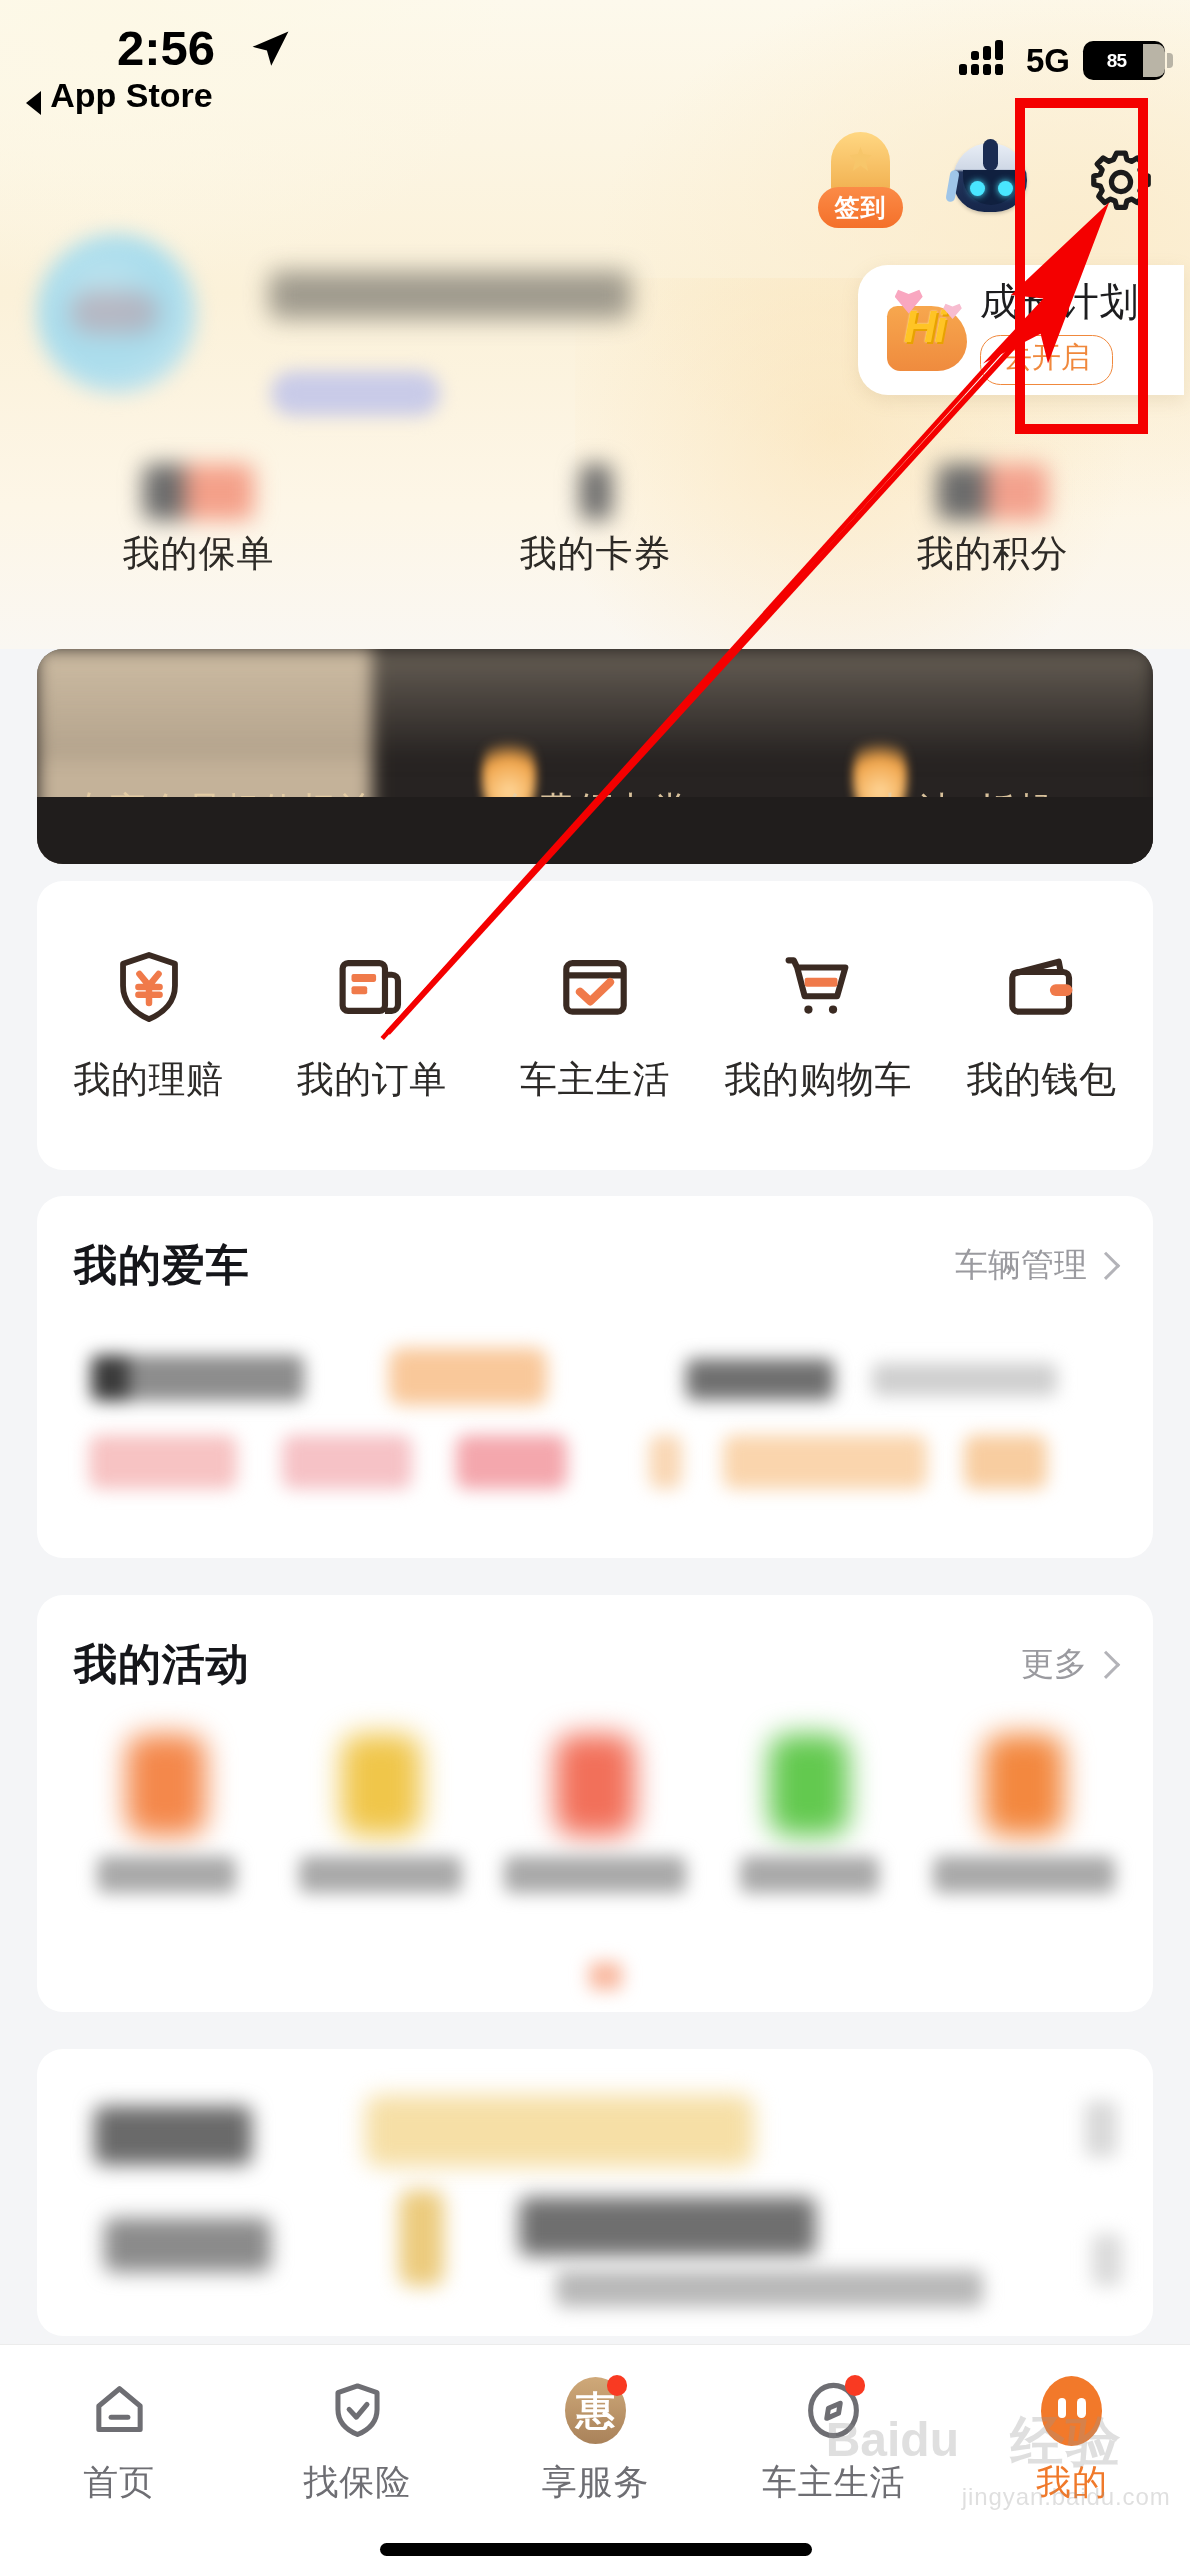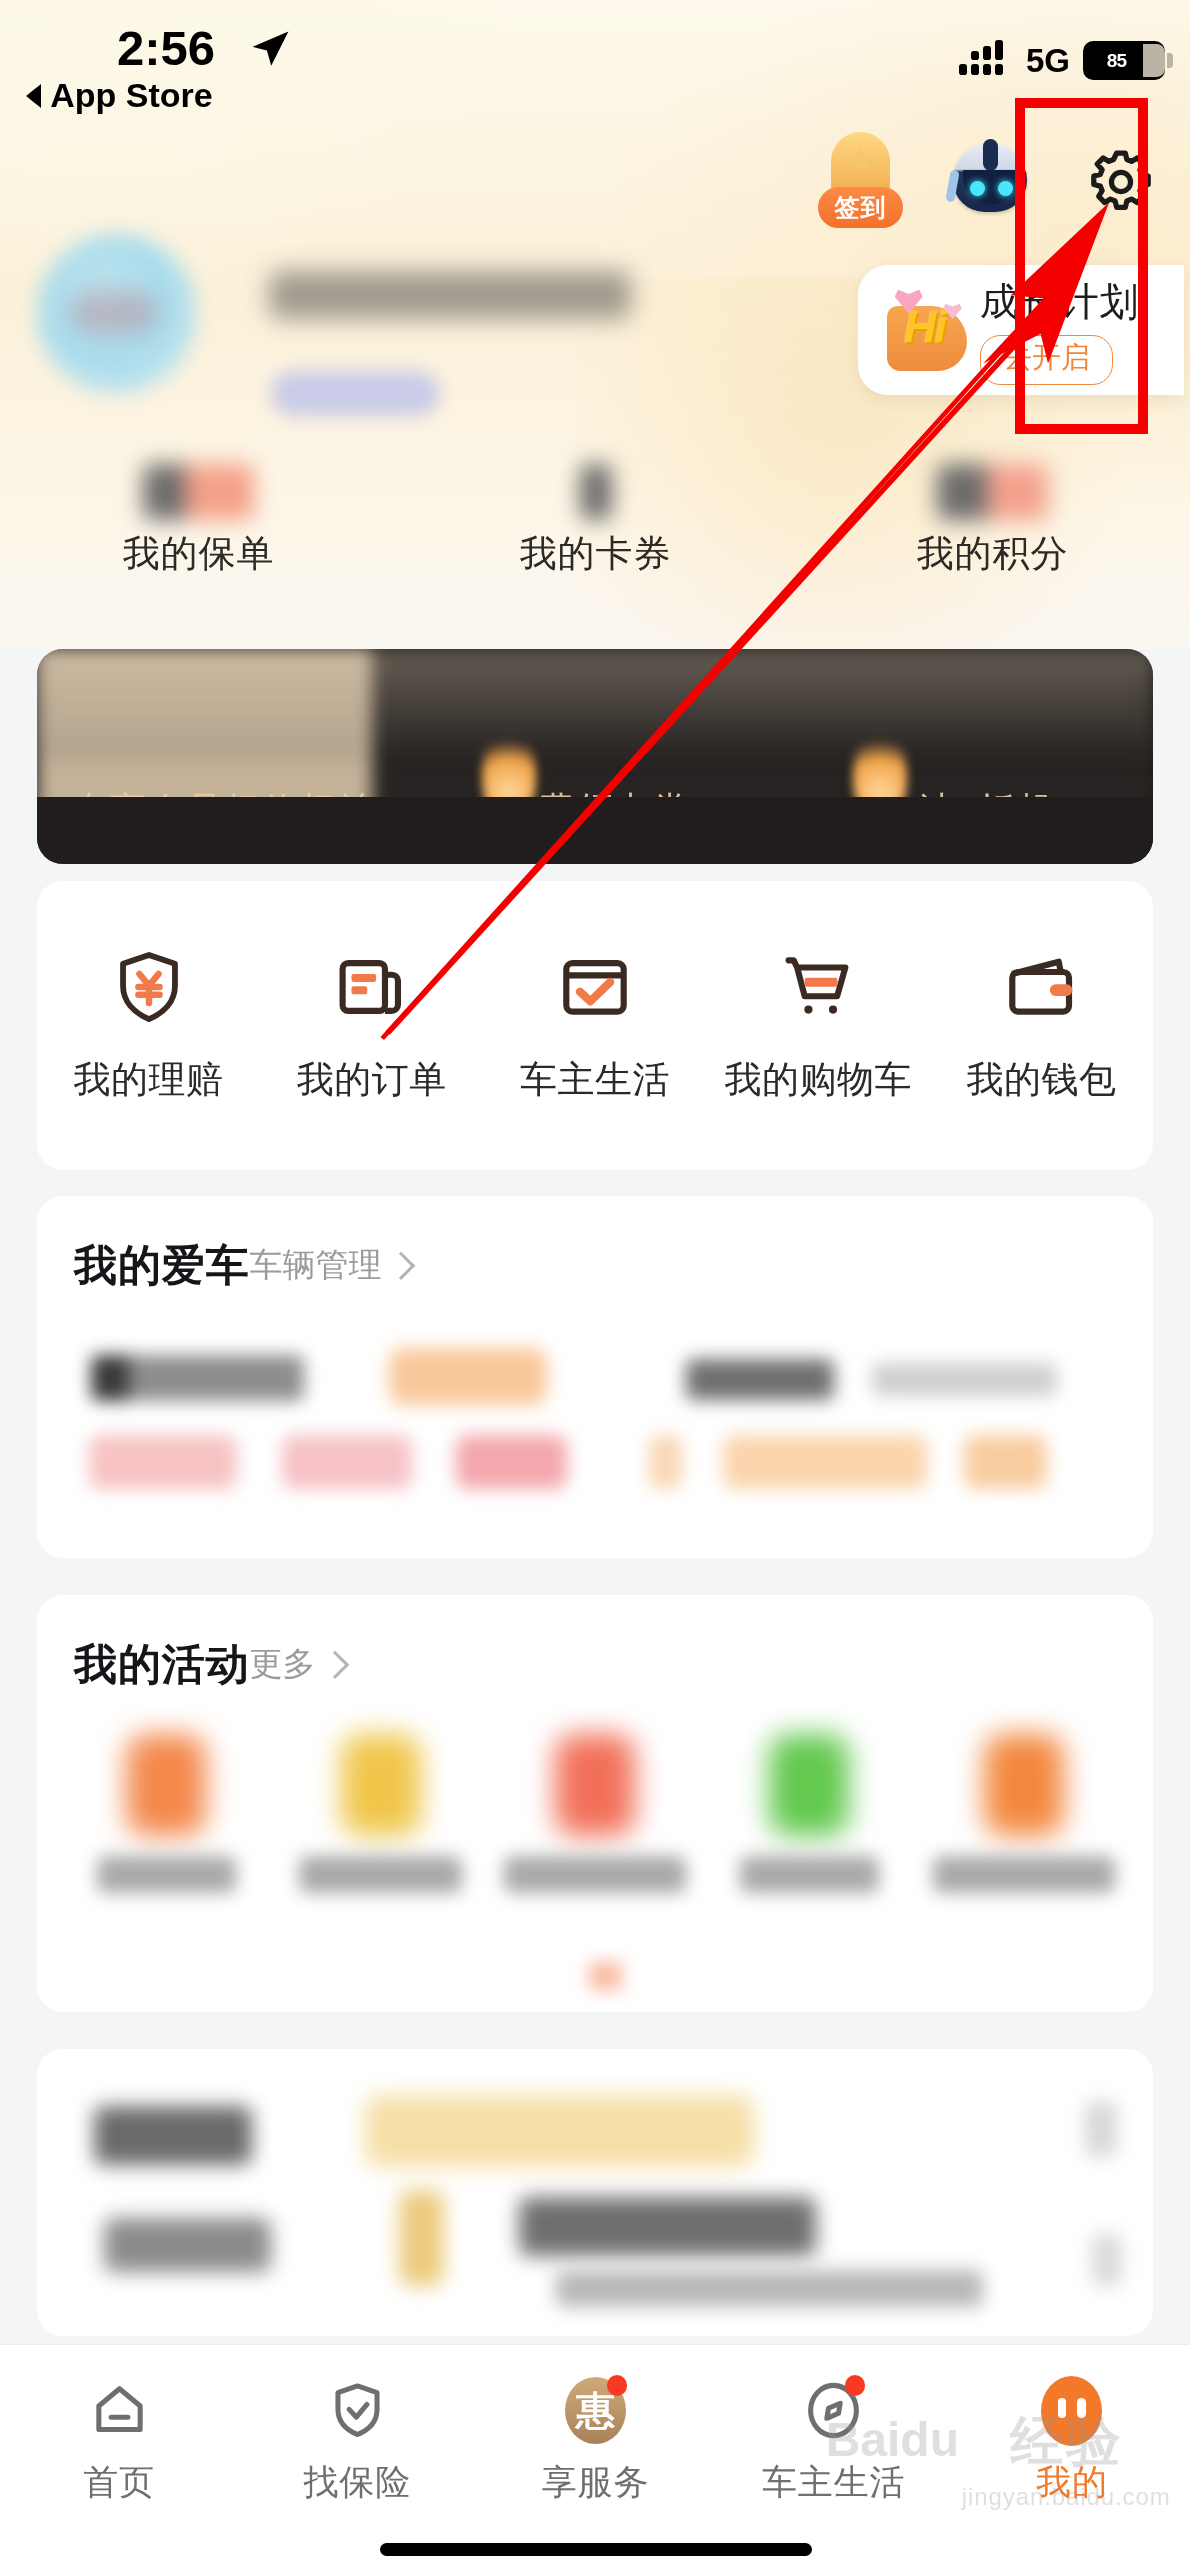--- a/index.html
+++ b/index.html
@@ -45,21 +45,21 @@
   .sig em:nth-of-type(3){ left:36px; height:19.5px;}
   .sb-net { font-size:33px; font-weight:bold; color:#000; }
   .battery { position:relative; width:82px; height:39px; }
   .battery .shell{ position:absolute; inset:0; border-radius:10.2px; background:#000; }
   .battery .pct{
     position:absolute; inset:0; display:flex; align-items:center; justify-content:center;
     font-size:19px; font-weight:bold; color:#fff; letter-spacing:-0.9px; padding-right:15px;
   }
   .battery .cap{ position:absolute; right:-8.3px; top:12px; width:6.5px; height:15px; background:#b9b4a6; border-radius:0 3.7px 3.7px 0;}
   .battery .tail{ position:absolute; right:0px; top:2.8px; bottom:2.8px; width:22px; background:#b9b4a6; border-radius:0 8.3px 8.3px 0;}
-  .appstore { position:absolute; left:26px; top:76px; display:flex; align-items:center; gap:9.3px; }
+  .appstore { position:absolute; left:26px; top:76px; display:flex; align-items:flex-end; gap:9.3px; }
   .appstore .tri { width:0;height:0;border-top:12px solid transparent;border-bottom:12px solid transparent;border-right:15px solid #000;}
   .appstore .txt { font-size:34px; font-weight:bold; color:#000; }
 
   
   .hdr-icons { position:absolute; right:28px; top:130px; display:flex; align-items:center; gap:43px; }
   .checkin { position:relative; width:85px; height:104px; }
   .checkin .bag{
     position:absolute; left:13px; top:1.9px; width:59px; height:65px; border-radius:30px 30px 11px 11px;
     background:linear-gradient(180deg,#ffd782,#f5b košik 100%);
     background:linear-gradient(180deg,#ffd782,#f0ad4c);
@@ -194,21 +194,21 @@
 
   
   .card { position:absolute; left:37px; width:1116px; background:#fff; border-radius:26px; }
 
   
   .quick { top:881px; height:289px; display:flex; align-items:center; }
   .quick .qitem { flex:1; display:flex; flex-direction:column; align-items:center; gap:24px; }
   .quick .qlabel{ font-size:37px; color:#2c2a28; letter-spacing:0.5px; }
 
   
-  .sec-head { display:flex; align-items:center; justify-content:flex-start; padding:0 37px; }
+  .sec-head { display:flex; align-items:center; justify-content:space-between; padding:0 37px; }
   .sec-title{ font-size:43px; font-weight:bold; color:#15161a; letter-spacing:0.9px; }
   .sec-more{ display:flex; align-items:center; gap:9.3px; font-size:33px; color:#9a9a9f; }
   .chev{ width:16.7px; height:16.7px; border-right:3.7px solid #b3b3b8; border-bottom:3.7px solid #b3b3b8; transform:rotate(-45deg); }
 
   
   .car { top:1196px; height:362px; }
   .car .sec-head{ height:139px; }
   .car .body{ position:relative; height:195px; }
   .car .plate{ position:absolute; left:54px; top:20.4px; width:213px; height:46px; border-radius:7.4px; background:linear-gradient(90deg,#3a3a3a 0 18%, #8d8d8d 18% 100%); filter:blur(8.3px);}
   .car .tag{ position:absolute; left:352px; top:13px; width:158px; height:57px; border-radius:13px; background:#f9c89a; filter:blur(9.3px);}

